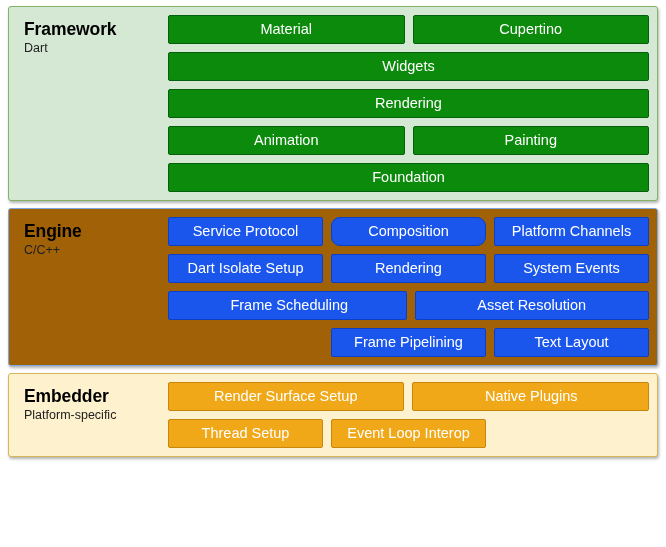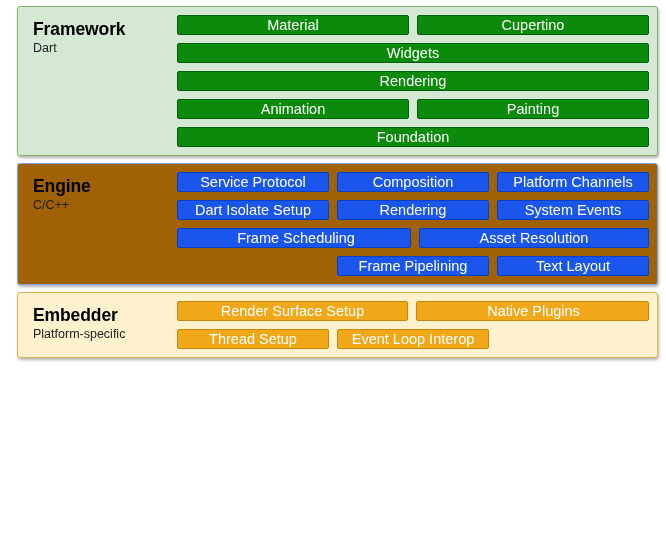--- a/index.html
+++ b/index.html
@@ -29,21 +29,20 @@
     box-sizing: border-box;
     display: flex;
     flex-direction: row;
     align-items: stretch;
     border-radius: 3px;
     border-width: 1px;
     border-style: solid;
     box-shadow: 1px 2px 3px rgba(0,0,0,0.30);
     padding: 8px 8px 8px 0;
     position: relative;
-    margin-left: 9px;
   }
 
   .layer-header {
     box-sizing: border-box;
     width: 159px;
     flex: 0 0 159px;
     padding-left: 15px;
     padding-top: 4px;
     display: flex;
     flex-direction: column;
@@ -79,21 +78,21 @@
     display: flex;
     flex-direction: row;
     gap: 8px;
     min-width: 0;
   }
 
   .cell {
     box-sizing: border-box;
     flex: 1 1 0;
     min-width: 0;
-    height: 20px;
+    height: 29px;
     display: flex;
     align-items: center;
     justify-content: center;
     border-width: 1px;
     border-style: solid;
     border-radius: 2px;
     color: #ffffff;
     font-size: 14.5px;
     line-height: 1;
     text-align: center;
@@ -168,21 +167,21 @@
       </div>
     </div>
     <div class="layer engine">
       <div class="layer-header">
         <div class="layer-title">Engine</div>
         <div class="layer-subtitle">C/C++</div>
       </div>
       <div class="rows">
         <div class="row">
           <div class="cell" style="flex: 1 1 0px;">Service Protocol</div>
-          <div class="cell" style="flex: 1 1 0px;">Composition</div>
+          <div class="cell" style="flex: 1 1 0px; border-radius: 9px;">Composition</div>
           <div class="cell" style="flex: 1 1 0px;">Platform Channels</div>
         </div>
         <div class="row">
           <div class="cell" style="flex: 1 1 0px;">Dart Isolate Setup</div>
           <div class="cell" style="flex: 1 1 0px;">Rendering</div>
           <div class="cell" style="flex: 1 1 0px;">System Events</div>
         </div>
         <div class="row">
           <div class="cell" style="flex: 1 1 0px; padding-left: 8px;">Frame Scheduling</div>
           <div class="cell" style="flex: 1 1 0px;">Asset Resolution</div>

